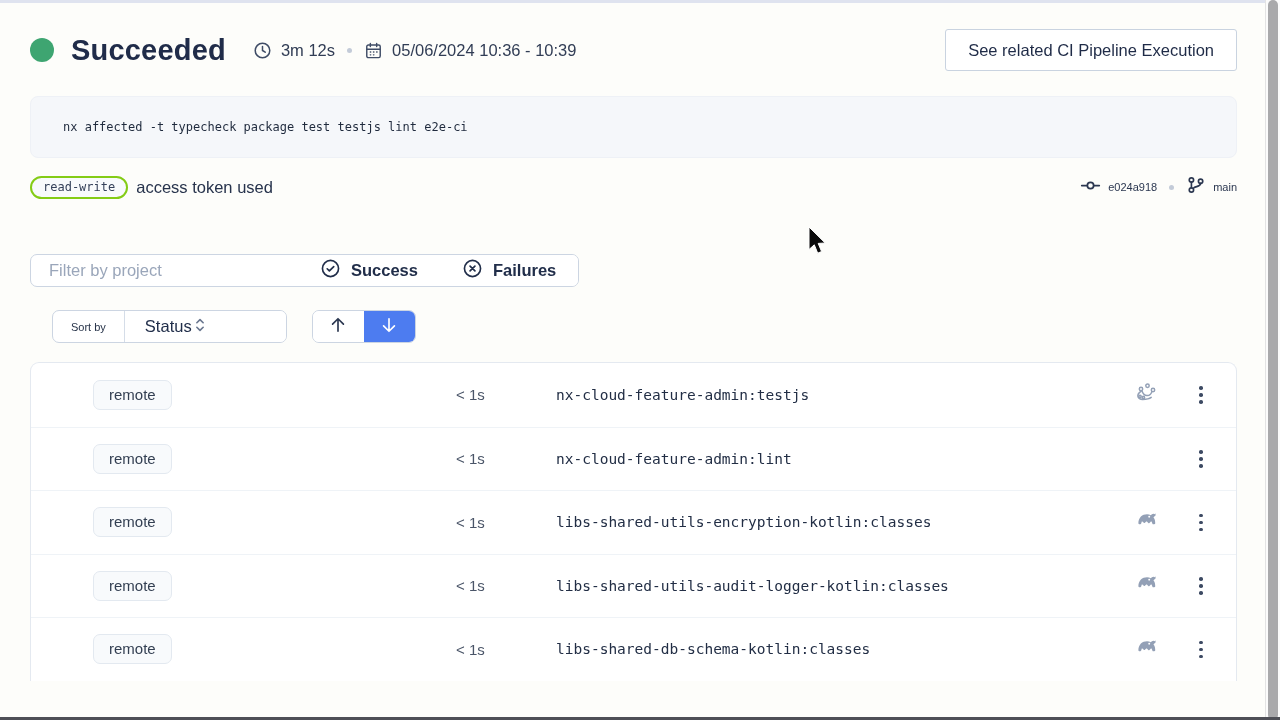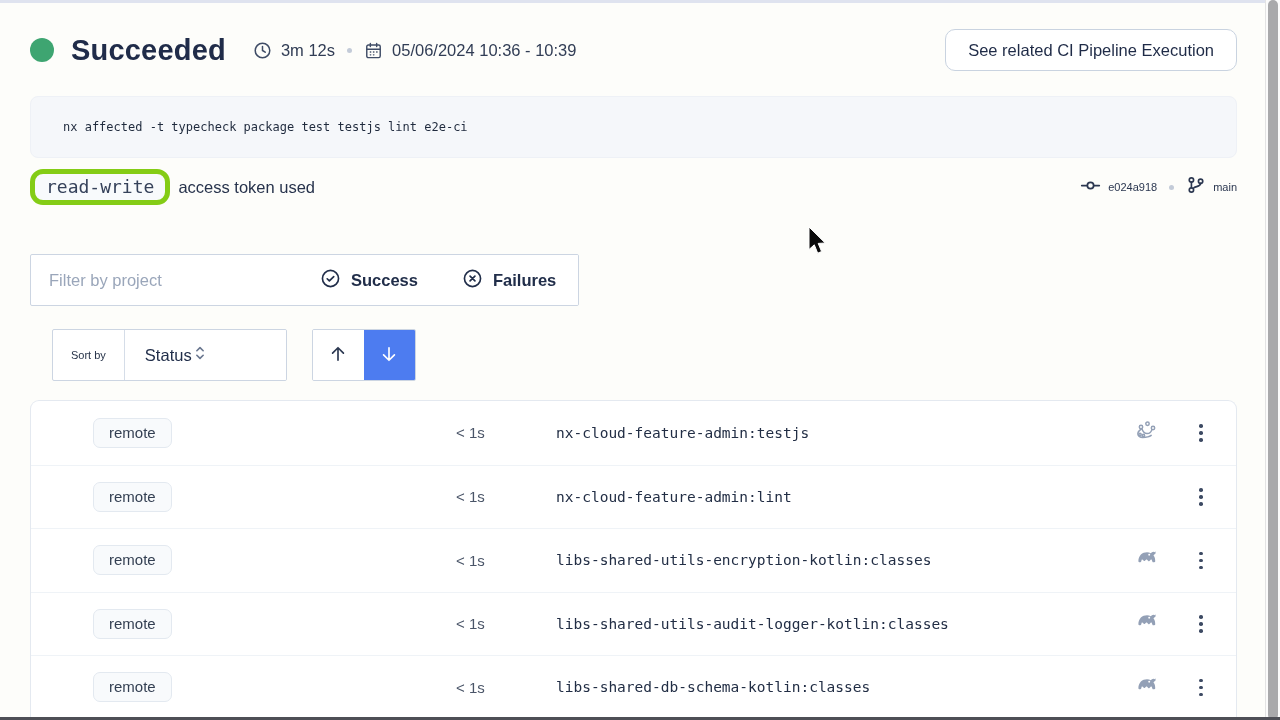--- a/index.html
+++ b/index.html
@@ -33,21 +33,21 @@
   .meta-text { font-size: 16.5px; margin-left: 9px; color: #313d55; }
   .dot-sep {
     width: 5px; height: 5px; border-radius: 50%;
     background: #c3cbd8; margin: 0 12px;
   }
   .related-btn {
     margin-left: auto;
     height: 42px; padding: 0 22px;
     background: #ffffff;
     border: 1px solid #c9d3e0;
-    border-radius: 10px;
+    border-radius: 3px;
     font-family: "Liberation Sans", sans-serif;
     font-size: 16.5px; font-weight: 500; color: #1f2b47;
     cursor: pointer;
   }
 
   
   .command-box {
     margin-top: 23px;
     height: 62px;
     background: #f5f7fa;
@@ -62,38 +62,38 @@
   }
 
   
   .token-row {
     margin-top: 15px;
     display: flex; align-items: center;
     height: 28px;
   }
   .token-badge {
     font-family: "DejaVu Sans Mono", monospace;
-    font-size: 18px; color: #35415a;
+    font-size: 12px; color: #35415a;
     background: #f8fafc;
-    border: 5px solid #84cc16;
+    border: 2px solid #84cc16;
     border-radius: 13px;
     padding: 2px 11px 3px;
   }
   .token-text { font-size: 16.5px; color: #27334c; margin-left: 8px; }
   .vcs-group { margin-left: auto; display: flex; align-items: center; color: #2b3750; }
   .vcs-text { font-size: 11px; margin-left: 7px; color: #2b3750; }
 
   
   .seg-group {
     display: flex; align-items: stretch;
     background: #ffffff;
     border: 1px solid #ccd5e2;
-    border-radius: 2px;
+    border-radius: 7px;
     overflow: hidden;
-    height: 52px;
+    height: 33px;
   }
   .seg-group > * + * { border-left: 1px solid #d5dde8; }
   .filter-row1 { margin-top: 53px; display: flex; }
   .filter-row2 { margin-top: 23px; display: flex; align-items: center; }
 
   .project-input {
     width: 267px; border: none; outline: none;
     padding: 0 18px;
     font-family: "Liberation Sans", sans-serif;
     font-size: 16.5px; color: #273349;

